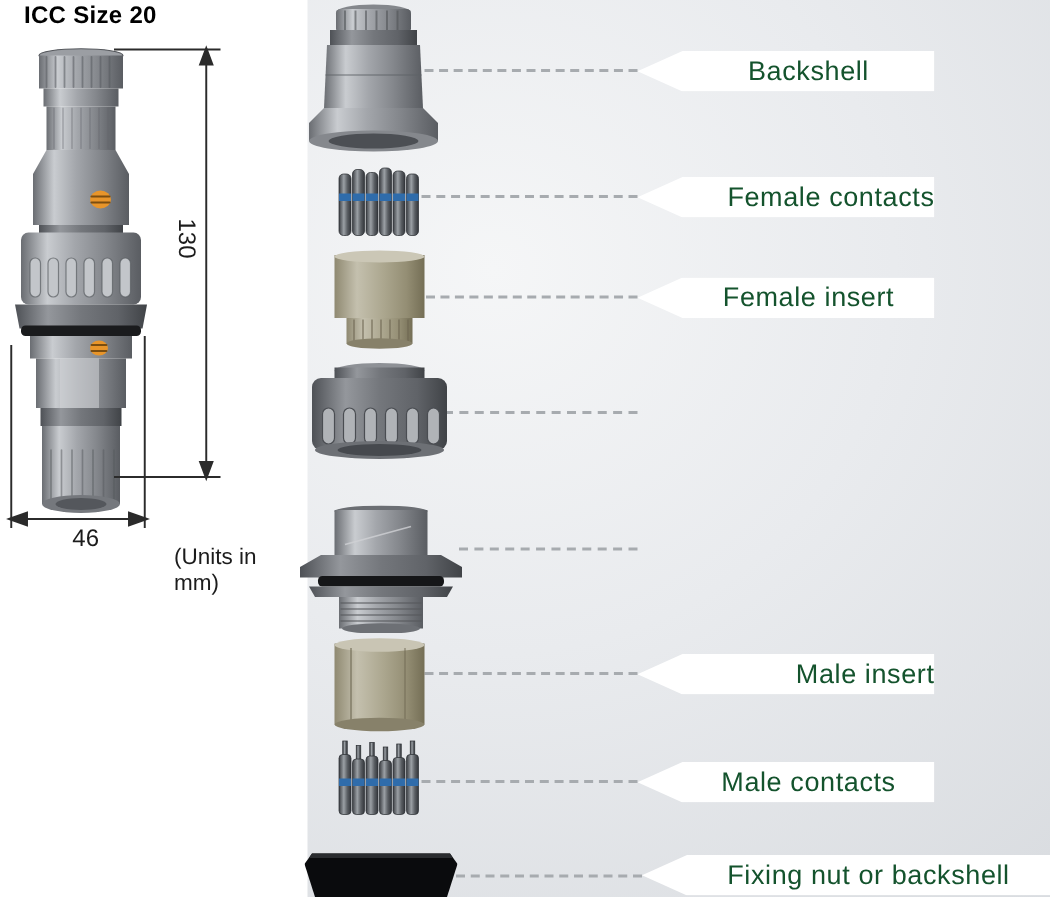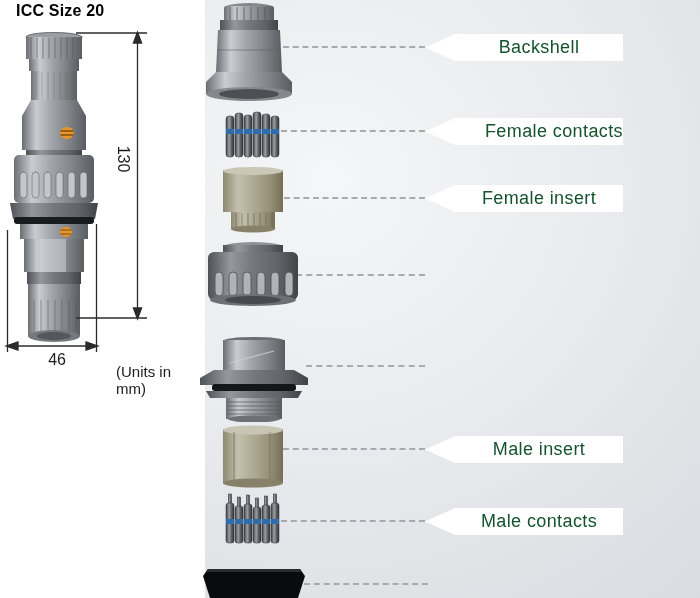--- a/index.html
+++ b/index.html
@@ -293,20 +293,23 @@
 
   <div class="callout" style="left:425px; top:34px;  width:198px;">
     <span>Backshell</span>
     </div>
   <div class="callout" style="left:425px; top:118px; width:198px;justify-content:flex-end;">
     <span>Female contacts</span>
     </div>
   <div class="callout" style="left:425px; top:185px; width:198px;">
     <span>Female insert</span>
     </div>
-  <div class="callout" style="left:425px; top:436px; width:198px;">
+  <div class="callout" style="left:425px; top:436px; width:198px;justify-content:flex-end;">
     <span>Male insert</span>
     </div>
   <div class="callout" style="left:425px; top:508px; width:198px;text-align:center;">
     <span>Male contacts</span>
     </div>
+  <div class="callout" style="left:428px; top:570px; width:272px;">
+    <span>Fixing nut or backshell</span>
+    </div>
 
 </div>
 
 </body></html>

